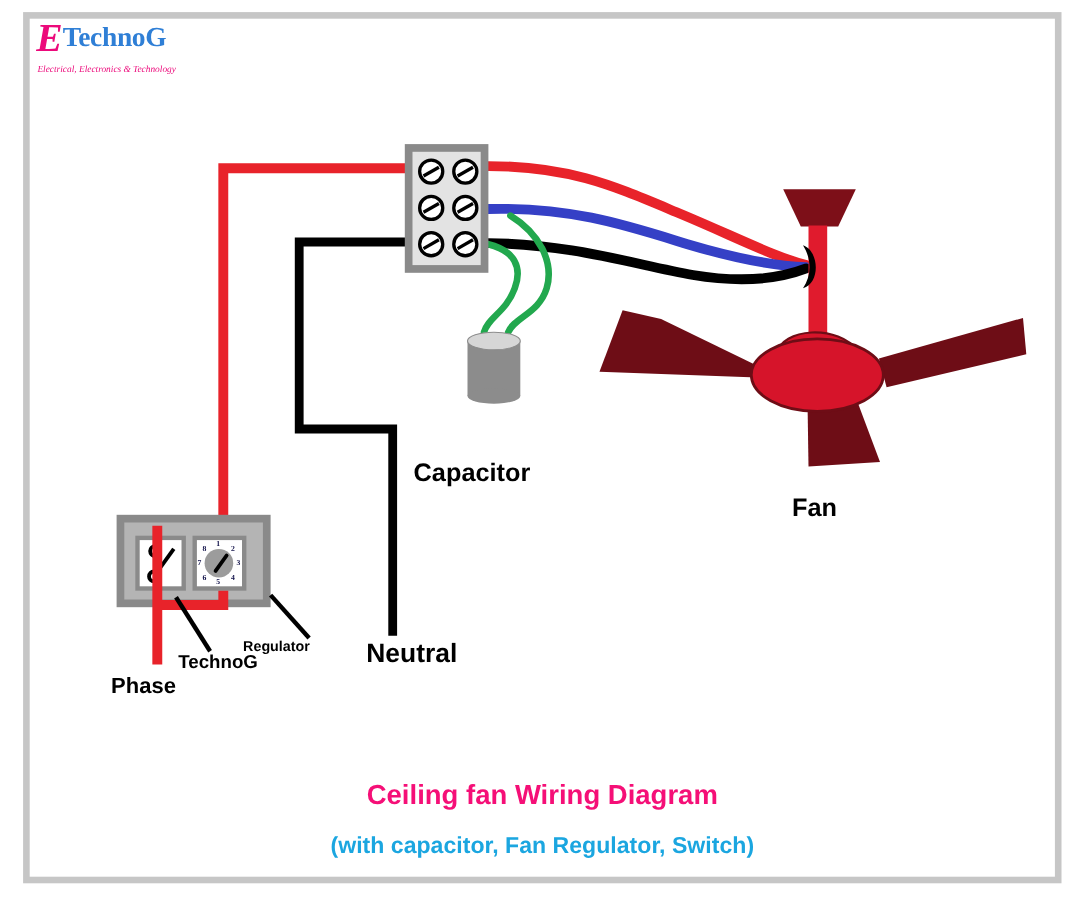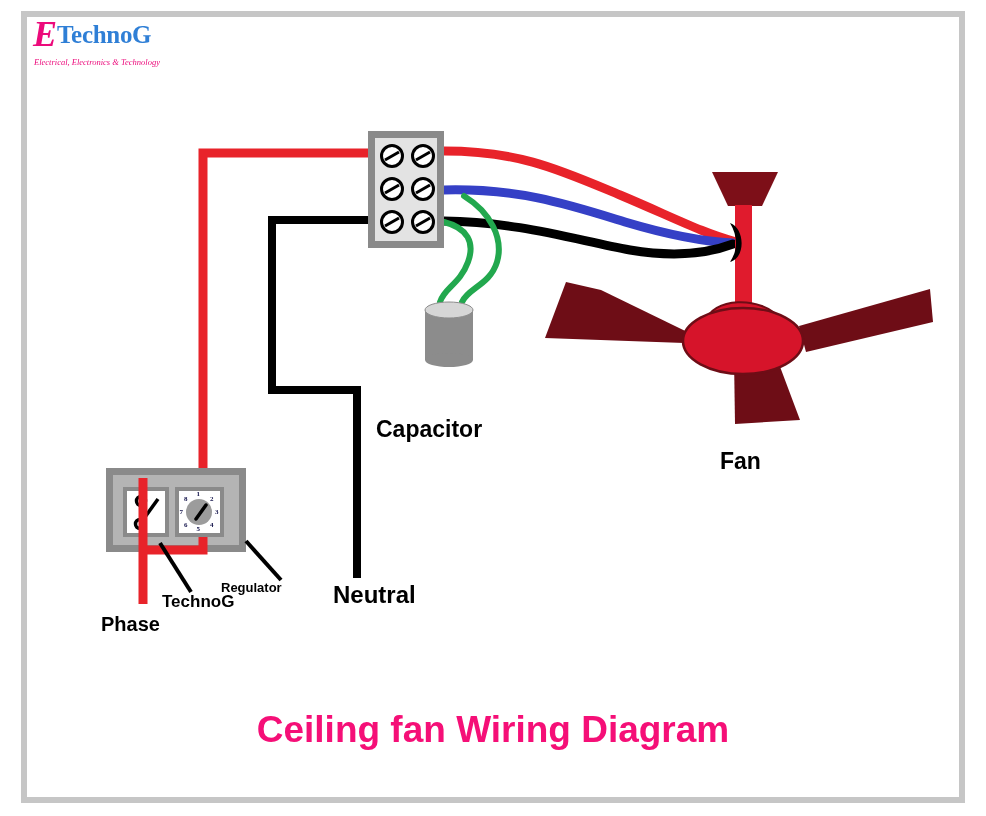--- a/index.html
+++ b/index.html
@@ -14,21 +14,21 @@
   .logo-tag{position:absolute;left:1px;top:39px;font-family:"Liberation Serif",serif;font-style:italic;font-weight:normal;font-size:8.5px;color:#ec0a7b;white-space:nowrap;}
 
   .lbl{position:absolute;color:#000000;font-weight:bold;white-space:nowrap;}
   .lbl-capacitor{left:376px;top:372px;font-size:23px;margin-top:44px;}
   .lbl-fan{left:720px;top:448px;font-size:23px;}
   .lbl-phase{left:101px;top:613px;font-size:20px;}
   .lbl-neutral{left:333px;top:581px;font-size:24px;}
   .lbl-switch{left:162px;top:592px;font-size:17px;}
   .lbl-regulator{left:221px;top:580px;font-size:13px;}
 
-  .title{position:absolute;left:0;top:709px;width:986px;text-align:center;font-size:37px;font-weight:bold;color:#f50f77;white-space:nowrap;}
+  .title{position:absolute;left:0;top:709px;width:986px;text-align:center;font-size:25px;font-weight:bold;color:#f50f77;white-space:nowrap;}
   .subtitle{position:absolute;left:0;top:757px;width:986px;text-align:center;font-size:21px;font-weight:bold;color:#1ba6e0;white-space:nowrap;}
 
   .dial-num{position:absolute;font-family:"Liberation Serif",serif;font-weight:bold;font-size:7px;color:#12124a;line-height:1;}
 </style>
 </head>
 <body>
 
 <div id="stage">
 
   <div id="frame"></div>
@@ -142,14 +142,15 @@
   <div class="dial-num" style="left:196.5px;top:491px;">1</div>
   <div class="dial-num" style="left:210px;top:496px;">2</div>
   <div class="dial-num" style="left:215px;top:509px;">3</div>
   <div class="dial-num" style="left:210px;top:521.5px;">4</div>
   <div class="dial-num" style="left:196.5px;top:526px;">5</div>
   <div class="dial-num" style="left:184px;top:521.5px;">6</div>
   <div class="dial-num" style="left:179.5px;top:509px;">7</div>
   <div class="dial-num" style="left:184px;top:496px;">8</div>
 
   <div class="title">Ceiling fan Wiring Diagram</div>
+  <div class="subtitle">(with capacitor, Fan Regulator, Switch)</div>
 
 </div>
 
 </body></html>

